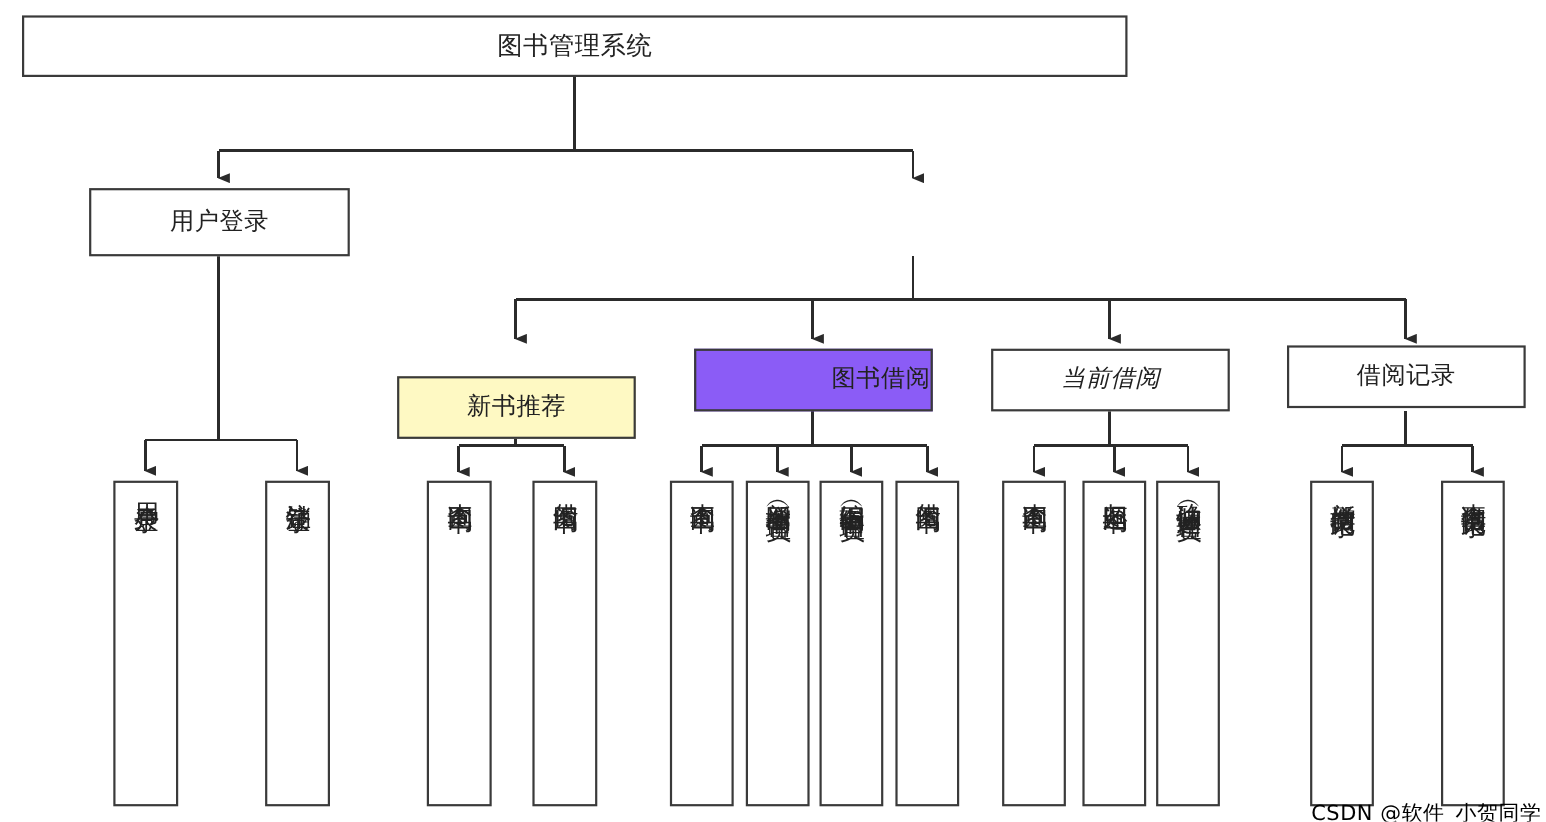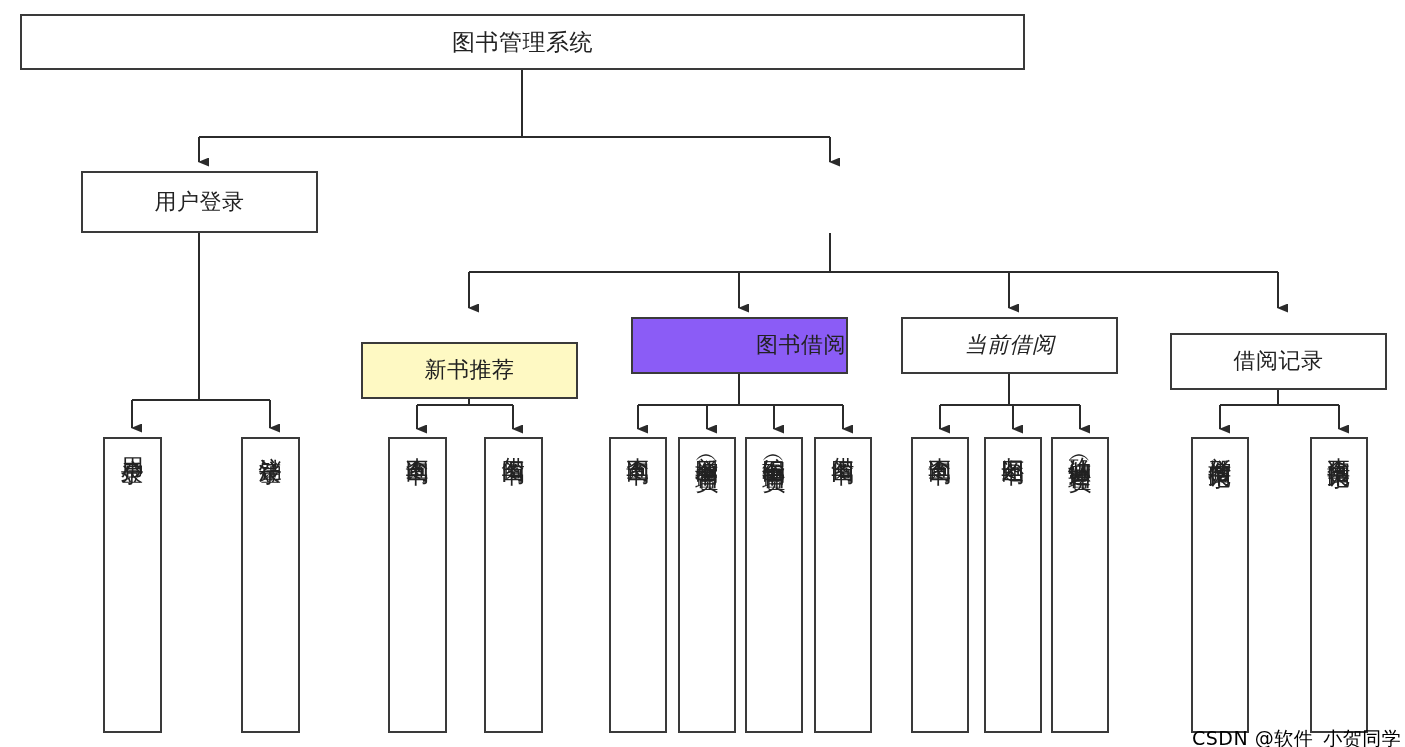--- a/index.html
+++ b/index.html
@@ -138,21 +138,21 @@
 
   <div class="node horiz level3" style="left: 361px; top: 317px; width: 217px; height: 57px; border-color: rgb(58, 58, 58); background: #fef9c3; color: rgb(34, 34, 34); margin-top: 25px;">
     <span class="node-label">新书推荐</span>
   </div>
   <div class="node horiz level3" style="left: 631px; top: 317px; width: 217px; height: 57px; border-color: rgb(58, 58, 58); background: #8b5cf6; color: rgb(34, 34, 34); justify-content: flex-end;">
     <span class="node-label">图书借阅</span>
   </div>
   <div class="node horiz level3" style="left: 901px; top: 317px; width: 217px; height: 57px; border-color: rgb(58, 58, 58); background: rgb(255, 255, 255); color: rgb(34, 34, 34); font-style: italic;">
     <span class="node-label">当前借阅</span>
   </div>
-  <div class="node horiz level3" style="left: 1170px; top: 333px; width: 217px; height: 57px; border-color: rgb(58, 58, 58); background: rgb(255, 255, 255); color: rgb(34, 34, 34);">
+  <div class="node horiz level3" style="left: 1170px; top: 314px; width: 217px; height: 57px; border-color: rgb(58, 58, 58); background: rgb(255, 255, 255); color: rgb(34, 34, 34);">
     <span class="node-label">借阅记录</span>
   </div>
 
   <div class="node leaf" style="left: 103px; top: 437px; width: 59px; height: 296px; border-color: rgb(58, 58, 58); background: rgb(255, 255, 255); color: rgb(34, 34, 34);">
     <span class="node-label">用户登录</span>
   </div>
   <div class="node leaf" style="left: 241px; top: 437px; width: 59px; height: 296px; border-color: rgb(58, 58, 58); background: rgb(255, 255, 255); color: rgb(34, 34, 34);">
     <span class="node-label">注销登录</span>
   </div>
   <div class="node leaf" style="left: 388px; top: 437px; width: 59px; height: 296px; border-color: rgb(58, 58, 58); background: rgb(255, 255, 255); color: rgb(34, 34, 34);">

